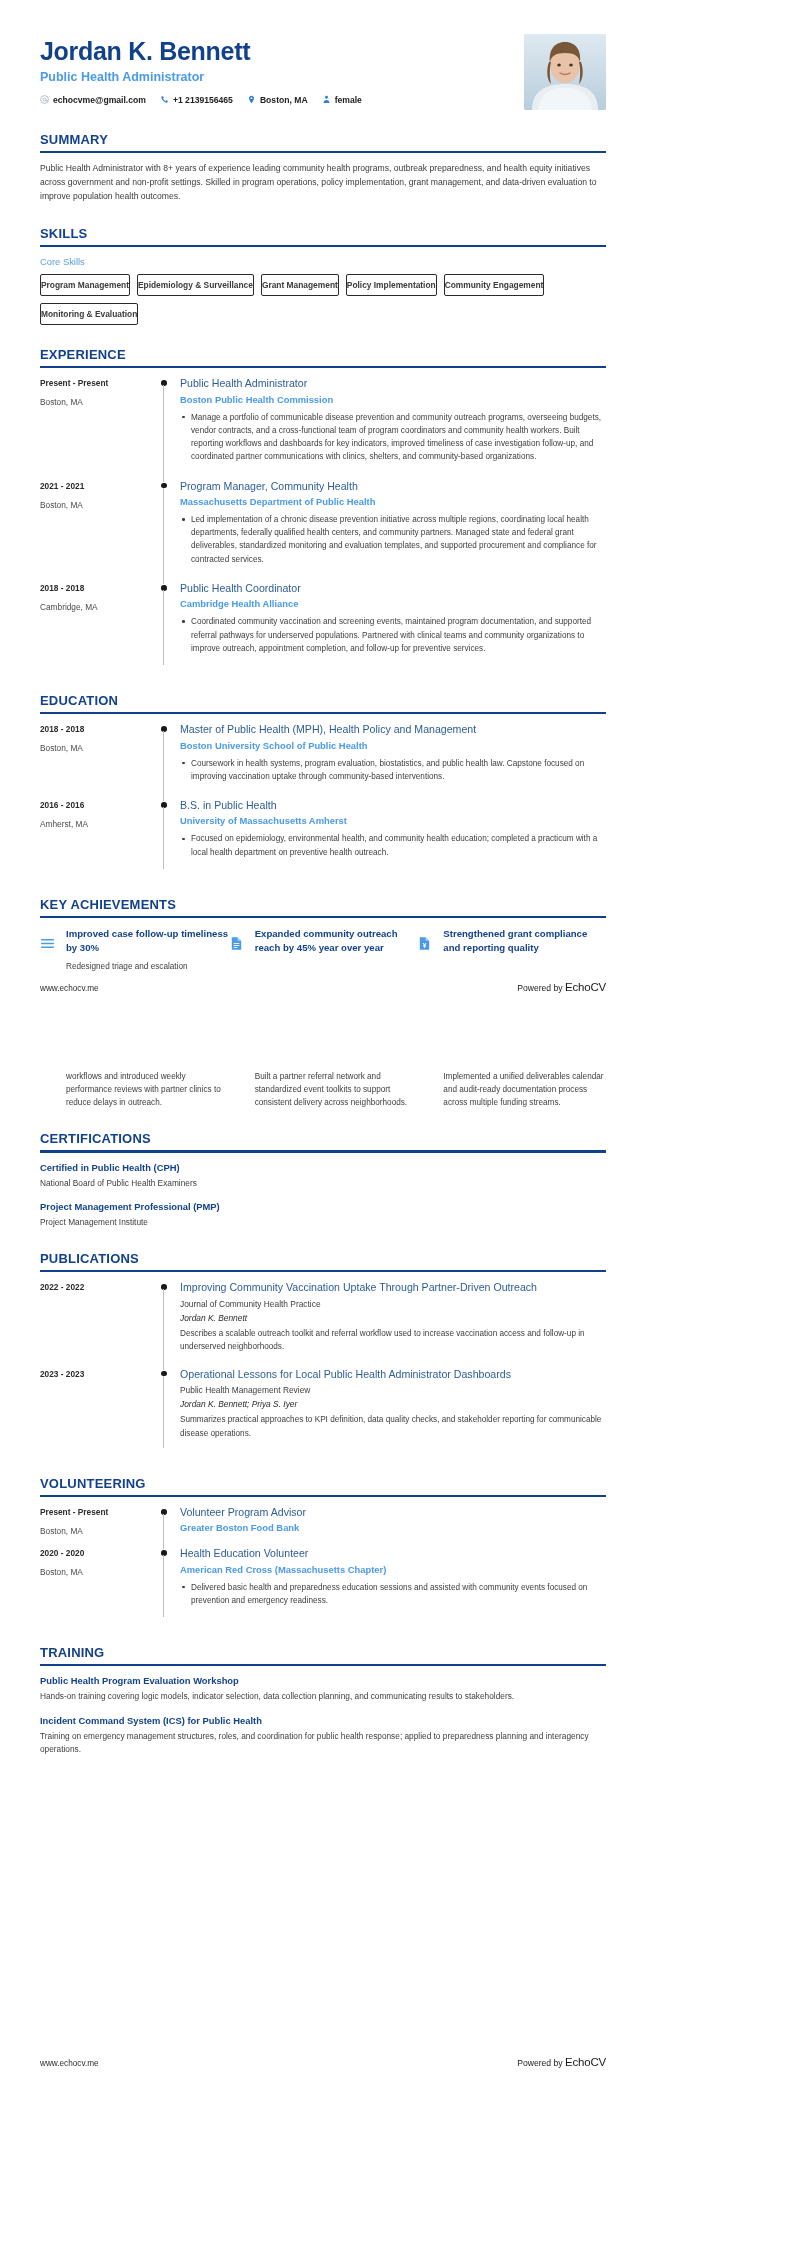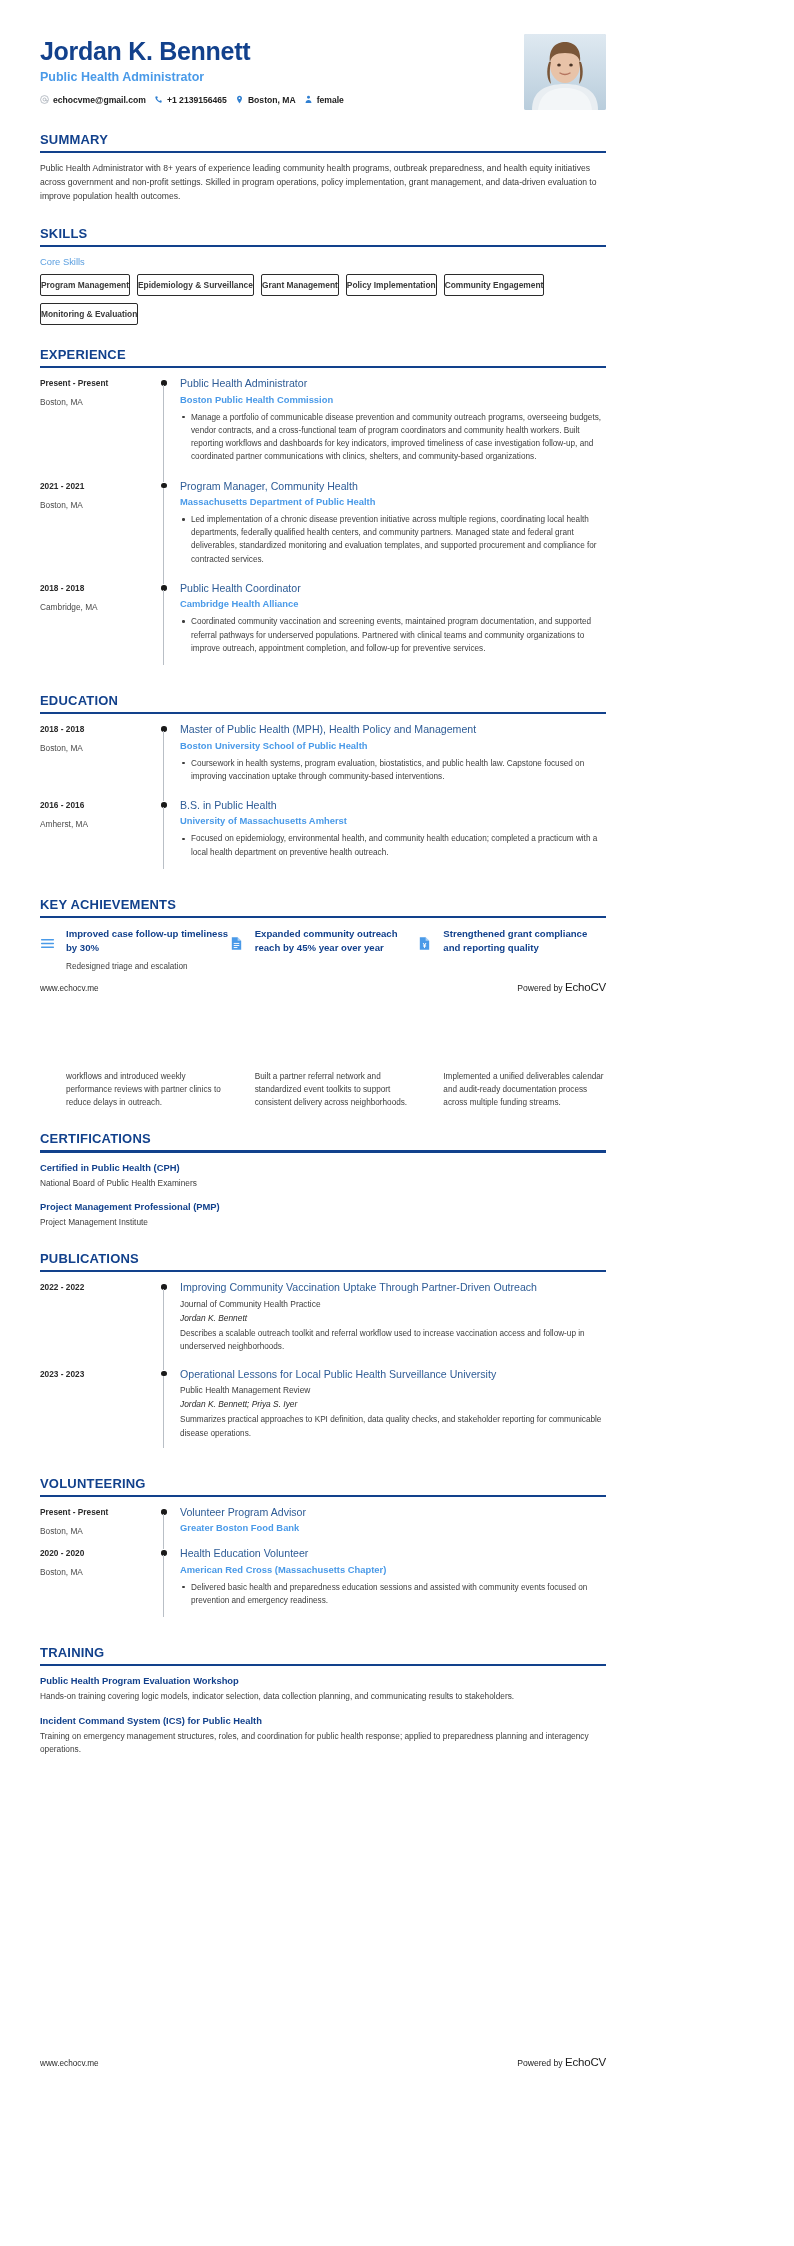--- a/index.html
+++ b/index.html
@@ -39,21 +39,21 @@
   .job-title {
     font-size: 12.5px;
     font-weight: bold;
     color: #4a9ae8;
     margin-top: 4px;
   }
   .contact-row {
     display: flex;
     flex-wrap: wrap;
     align-items: center;
-    gap: 4px 0;
+    gap: 4px 6px;
     margin-top: 11px;
   }
   .contact-item {
     display: flex;
     align-items: center;
     gap: 4px;
     font-size: 8.6px;
     font-weight: bold;
     color: #222222;
     margin-right: 8px;
@@ -624,21 +624,21 @@
 
       <div class="entry">
         <div class="entry-left">
           <div class="entry-date">2023 - 2023</div>
         </div>
         <div class="entry-marker">
           <div class="dot"></div>
           <div class="line"></div>
         </div>
         <div class="entry-body">
-          <div class="pub-title">Operational Lessons for Local Public Health Surveillance University</div>
+          <div class="pub-title">Operational Lessons for Local Public Health Administrator Dashboards</div>
           <div class="pub-journal">Public Health Management Review</div>
           <div class="pub-authors">Jordan K. Bennett; Priya S. Iyer</div>
           <div class="pub-desc">Summarizes practical approaches to KPI definition, data quality checks, and stakeholder reporting for communicable disease operations.</div>
         </div>
       </div>
     </div>
 
     <div class="section">
       <div class="section-title">VOLUNTEERING</div>
       <div class="section-rule"></div>

